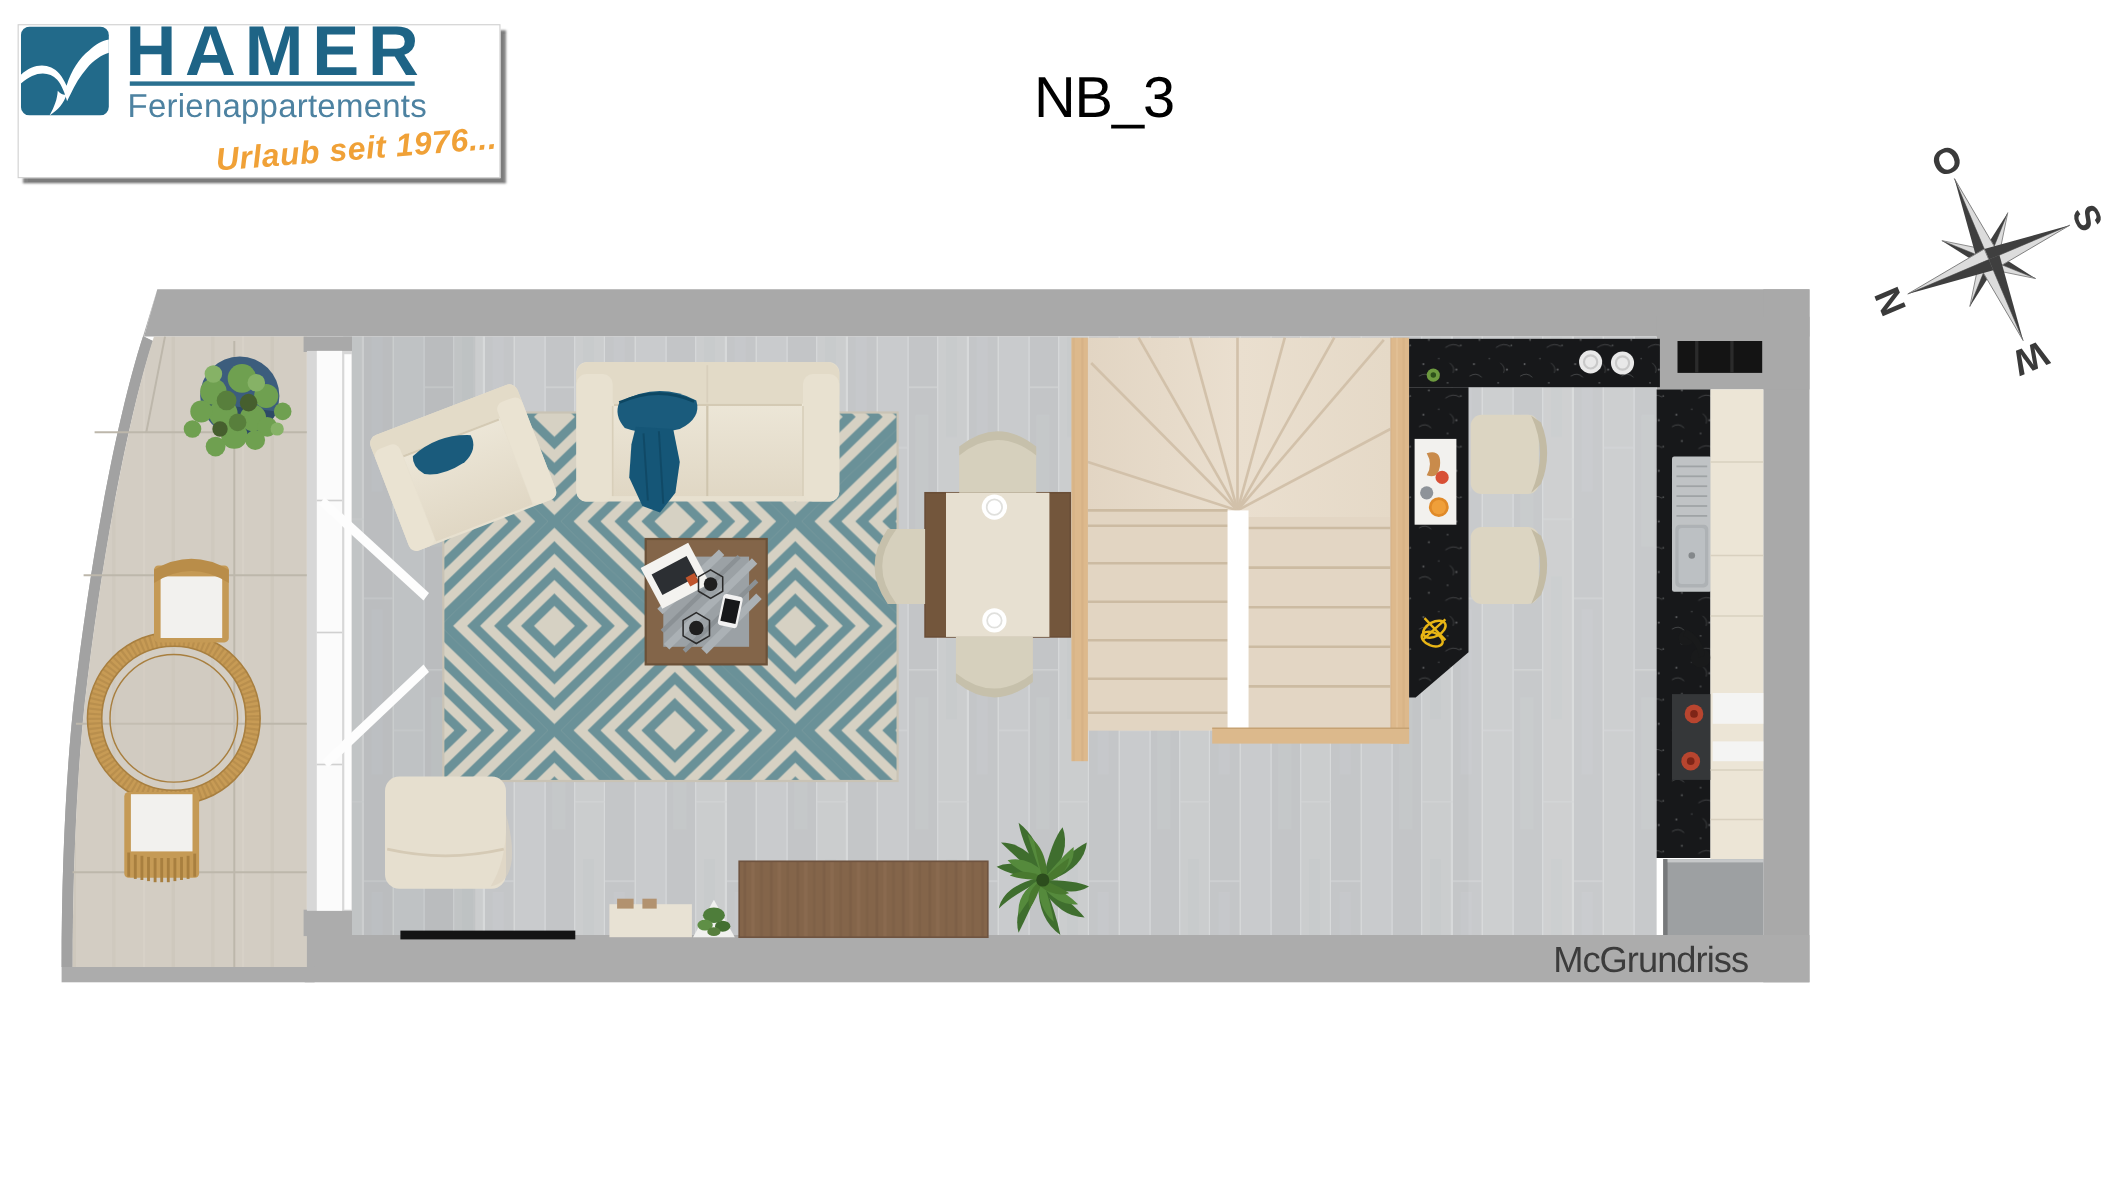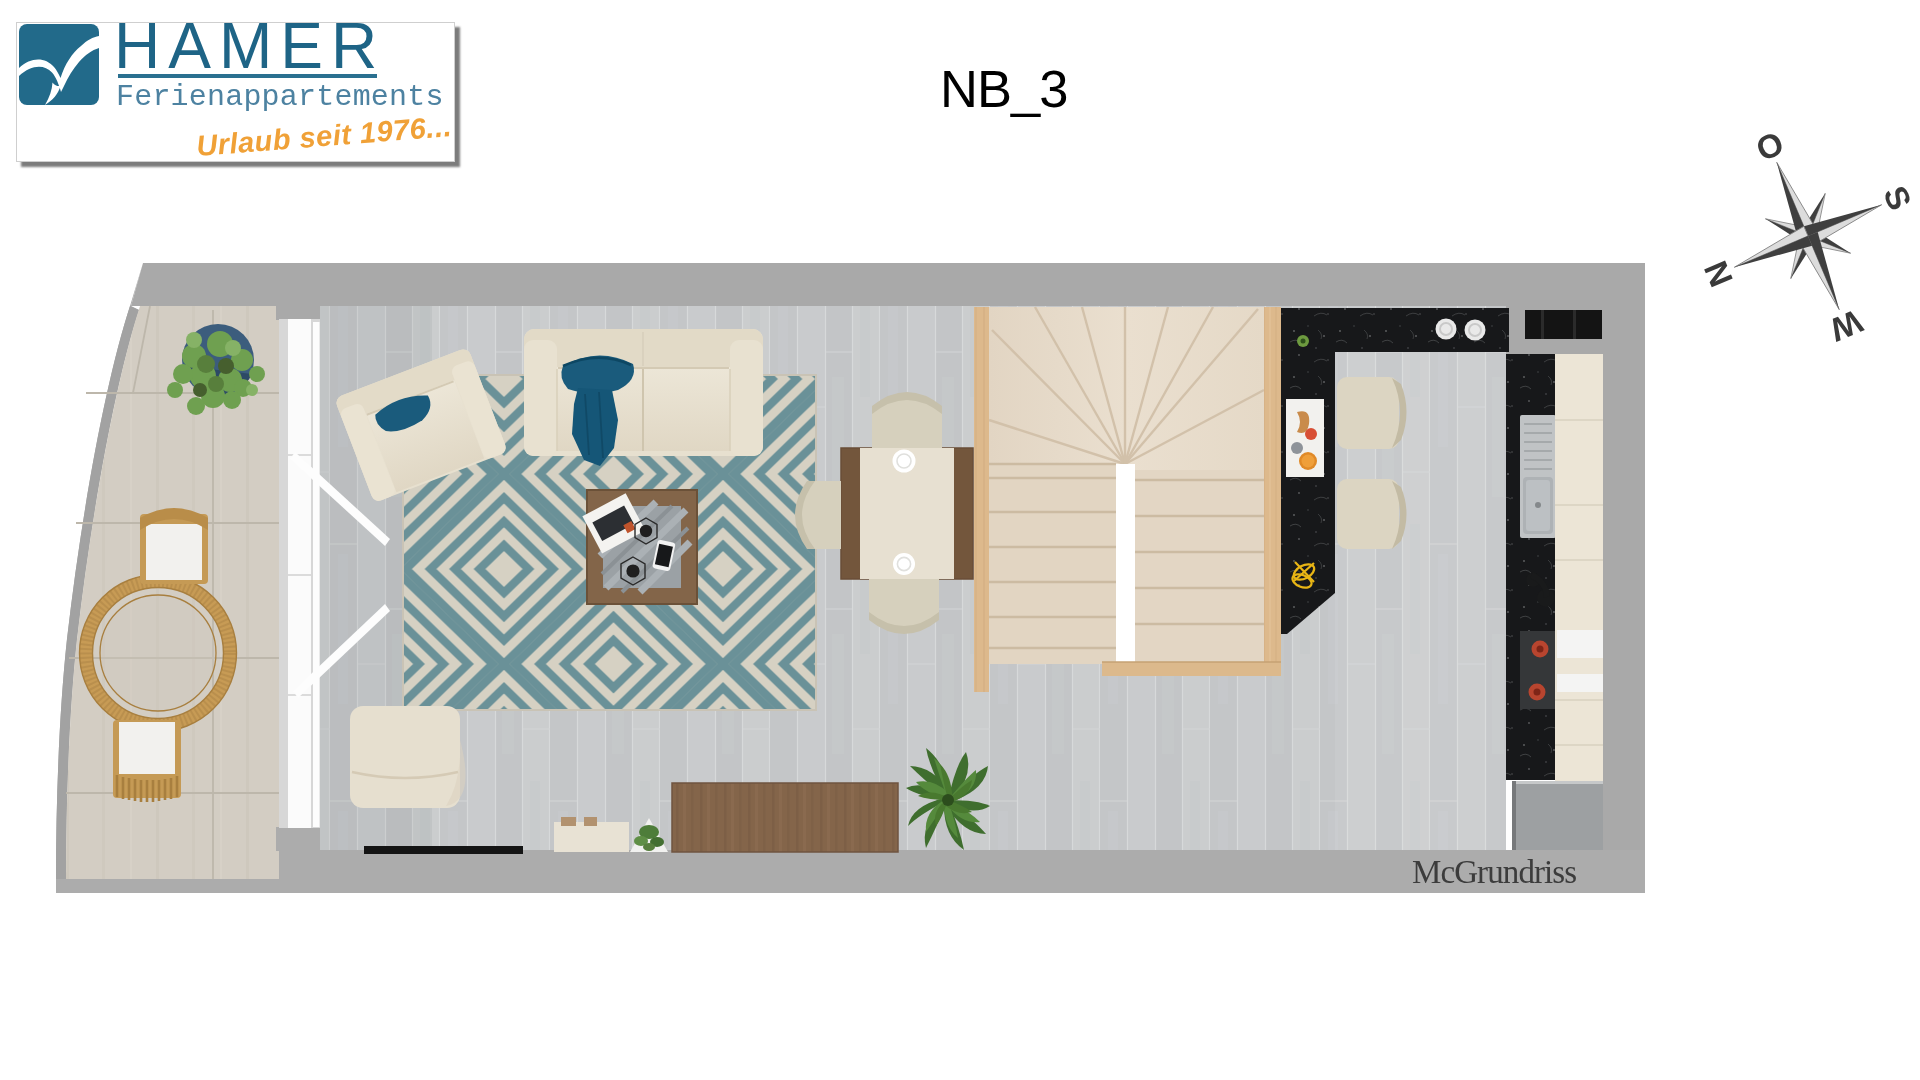--- a/index.html
+++ b/index.html
@@ -475,33 +475,33 @@
     <line x1="153" y1="780" x2="153" y2="802"></line>
     <line x1="159" y1="780" x2="159" y2="801"></line>
     <line x1="165" y1="779" x2="165" y2="800"></line>
     <line x1="171" y1="778" x2="171" y2="799"></line>
     <line x1="177" y1="776" x2="177" y2="797"></line>
   </g>
 </g>
 
 </svg>
 
-<div class="abs" style="left:1412px;top:854px;font-size:33px;color:#3c3c3c;letter-spacing:-0.9px;font-family:Liberation Serif, serif;">McGrundriss</div>
+<div class="abs" style="left:1412px;top:854px;font-size:33px;color:#3c3c3c;letter-spacing:-0.9px;">McGrundriss</div>
 
 <div class="abs" style="left:16px;top:22px;width:437px;height:138px;background:#ffffff;border:1px solid #cfcfcf;box-shadow:5px 5px 2px rgba(80,80,80,0.75);"></div>
 
 <svg class="abs" style="left:19px;top:24px;" width="80" height="81" viewBox="0 0 80 81">
   <rect x="0" y="0" width="80" height="81" rx="8" fill="#226a8a"></rect>
   <path d="M0 44 C12 33 26 33 35 43 C37.5 46 39.5 49.5 41.5 54 C46 40 53 29 62 22 C68 16 74 13 80 12 L80 24 C73 26 66 31 60 38 C54 45 49 53 45 62 C44 64 43 66 42 68 C40 61 37 53 33 48.5 C25 40 12 41 0 52 Z" fill="#ffffff"></path>
   <path d="M41.5 62 C39 70 34 76 26 81 C30.5 73 33 66.5 33.5 58.5 C36 61.5 38.5 62.5 41.5 62 Z" fill="#ffffff"></path>
 </svg>
 
-<div class="abs" style="left:114px;top:9px;font-size:64px;font-weight:normal;color:#1e6486;letter-spacing:8px;">HAMER</div>
+<div class="abs" style="left:114px;top:9px;font-size:64px;font-weight:bold;color:#1e6486;letter-spacing:8px;">HAMER</div>
 <div class="abs" style="left:118px;top:74px;width:259px;height:3.5px;background:#2a7090;"></div>
-<div class="abs" style="left:116px;top:80px;font-size:30px;color:#4d82a1;letter-spacing:0.2px;font-family:Liberation Mono, monospace;">Ferienappartements</div>
+<div class="abs" style="left:116px;top:80px;font-size:30px;color:#4d82a1;letter-spacing:0.2px;">Ferienappartements</div>
 
 <div class="abs" style="left:196px;top:120px;font-size:29px;font-weight:bold;font-style:italic;color:#f0a137;transform:rotate(-4.5deg);letter-spacing:0.5px;">Urlaub seit 1976...</div>
 
 <svg class="abs" style="left:1678px;top:106px;" width="260" height="260" viewBox="0 0 260 260">
   <g transform="translate(130,130) rotate(-23)">
     <g transform="rotate(45)">
       <path d="M0 -46 L8.5 0 L0 0 Z" fill="#dcdcdc" stroke="#8a8a8a" stroke-width="0.8"></path>
       <path d="M0 -46 L-8.5 0 L0 0 Z" fill="#3f3f3f"></path>
       <path d="M46 0 L0 8.5 L0 0 Z" fill="#dcdcdc" stroke="#8a8a8a" stroke-width="0.8"></path>
       <path d="M46 0 L0 -8.5 L0 0 Z" fill="#3f3f3f"></path>

